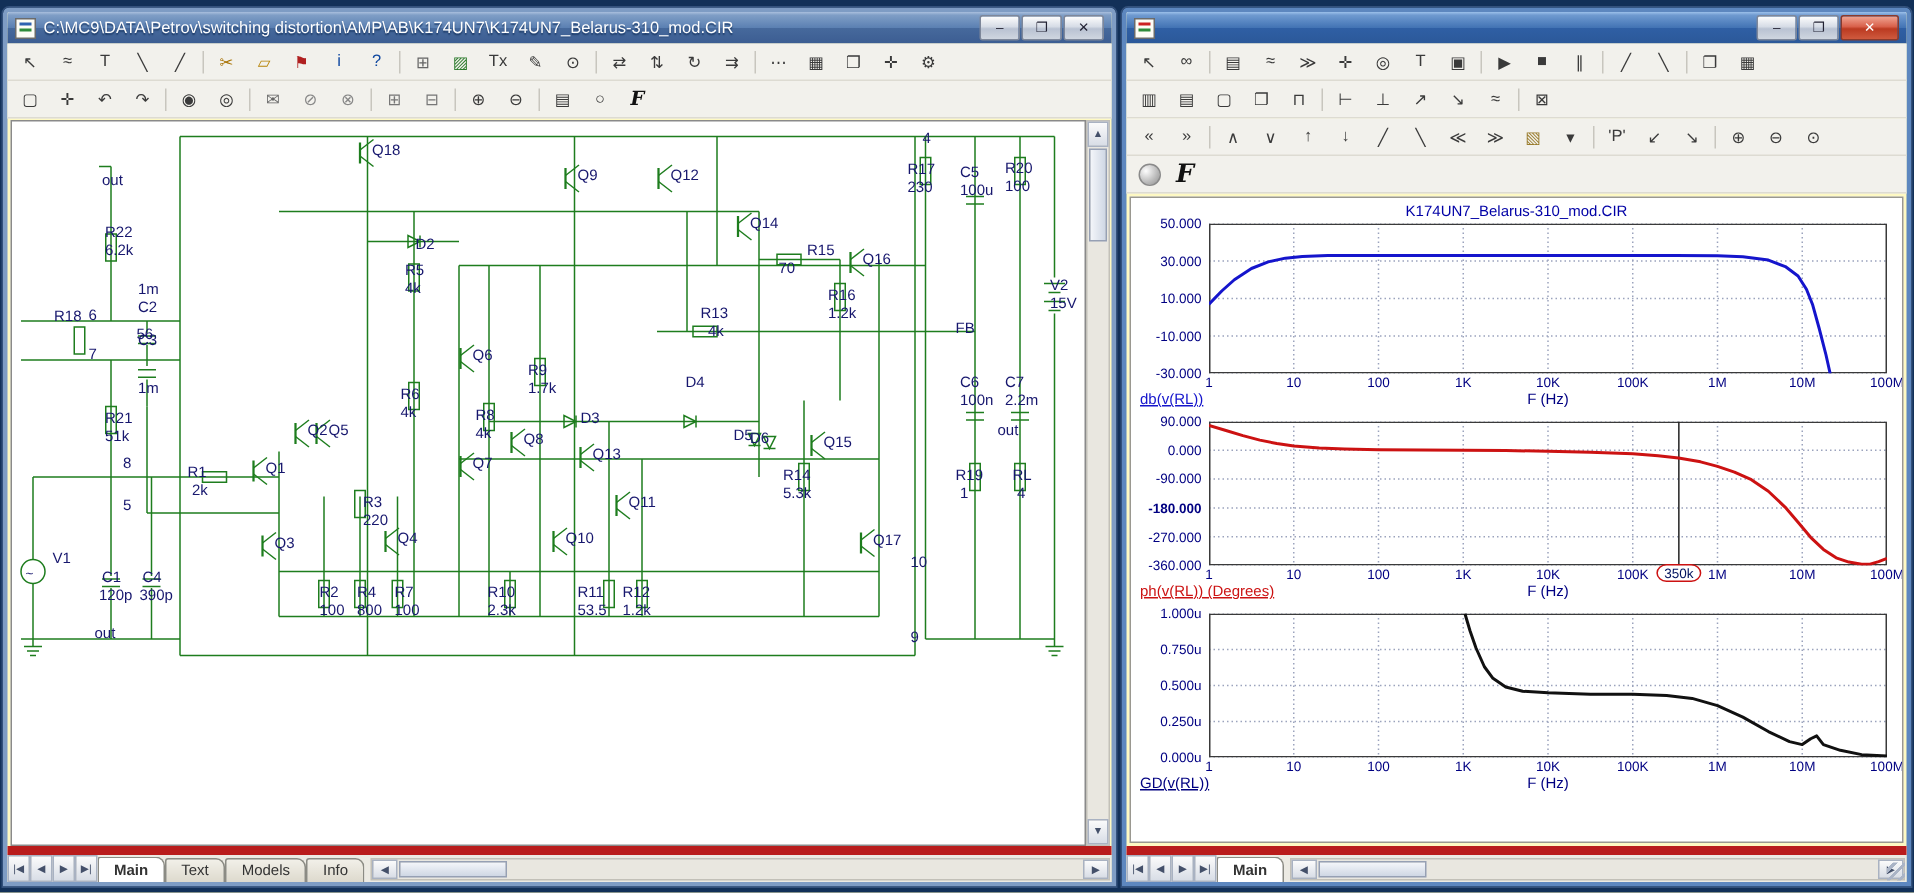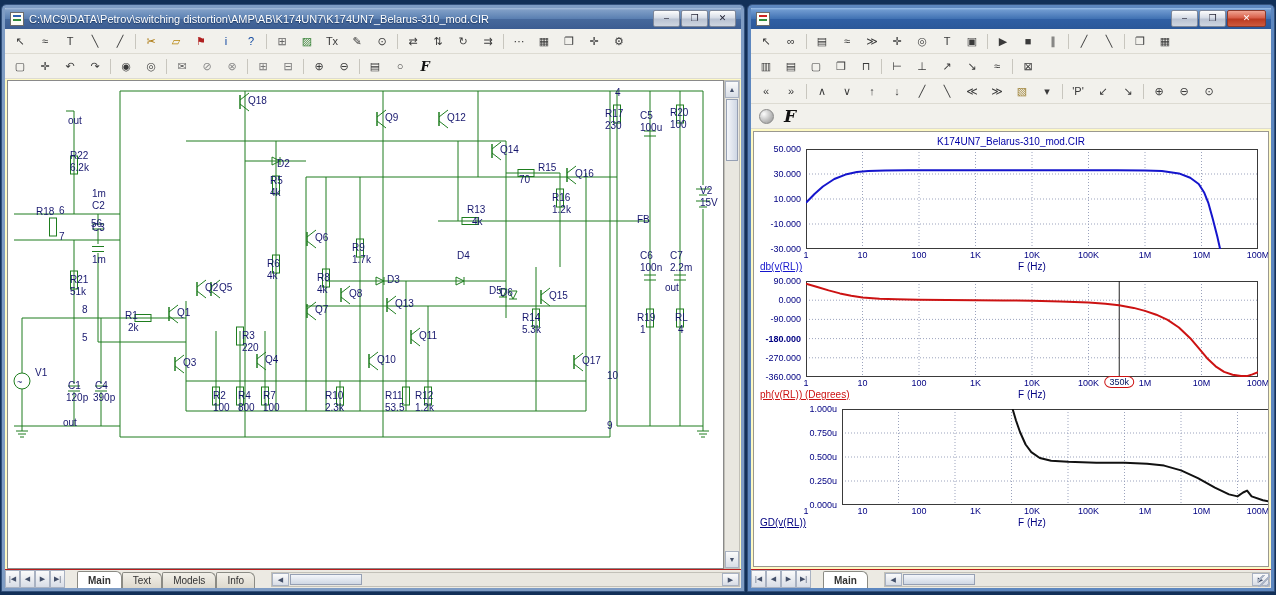--- a/index.html
+++ b/index.html
@@ -40,21 +40,21 @@
   .content-row{flex:1;display:flex;min-height:0;}
   .schematic{flex:1;position:relative;background:#fff;border:1px solid #8a8a8a;
     margin:1px 0 0 2px;overflow:hidden;}
   .sch-label{position:absolute;font-size:10px;line-height:11px;color:#17176e;white-space:nowrap;}
   .vscroll{flex:0 0 16px;display:flex;flex-direction:column;background:#e9e7e0;
     border:1px solid #c2c0b8;margin:1px 1px 0 0;box-sizing:border-box;}
   .scroll-btn{height:15px;flex:0 0 15px;display:flex;align-items:center;justify-content:center;
     font-size:7px;color:#44506a;background:linear-gradient(180deg,#fbfbfb,#d8dde6);border:1px solid #a9b2c2;}
   .vthumb{height:60px;margin:1px;background:linear-gradient(90deg,#f4f6fa,#cfd7e4);border:1px solid #96a0b4;}
   .tabbar{flex:0 0 18px;display:flex;align-items:stretch;background:#eceae3;
-    border-top:1px solid #b91c1c;font-size:10px;gap:12px;}
+    border-top:6px solid #b91c1c;font-size:10px;}
   .tabnav{display:flex;}
   .tabnav .scroll-btn{width:16px;height:100%;box-sizing:border-box;font-size:7px;}
   .tab{display:flex;align-items:center;padding:0 10px;border:1px solid #8b8b84;border-bottom:none;
     background:linear-gradient(180deg,#f2f0e9,#ddd9cd);margin-top:2px;color:#333;
     border-radius:2px 6px 0 0;}
   .tab.active{background:#fff;font-weight:bold;margin-top:1px;}
   .hscroll{flex:1;display:flex;align-items:stretch;background:#e9e7e0;border:1px solid #c2c0b8;margin:2px 1px 1px 4px;}
   .hthumb{width:70px;margin:1px;background:linear-gradient(180deg,#f4f6fa,#cfd7e4);border:1px solid #96a0b4;}
   .hspace{flex:1;}
   .plotpanel{flex:1;position:relative;background:#fff;border:1px solid #9a9890;
@@ -613,21 +613,21 @@
           <span class="xtick" style="left: 504px;">100M</span>
           <span class="cursor-tag" style="left: 365.236px;">350k</span>
         </div>
         <div class="lastrow">
           <span class="trace" style="color: rgb(204, 18, 18);">ph(v(RL)) (Degrees)</span>
           <span class="xlabel">F (Hz)</span>
         </div>
       </div>
       <div class="chart">
         <div class="chart-body">
-          <div class="ylabels" style="height: 96px; padding-left: 36px;">
+          <div class="ylabels" style="height: 96px;">
             <span class="ylab" style="top: 0px;">1.000u</span>
             <span class="ylab" style="top: 24px;">0.750u</span>
             <span class="ylab" style="top: 48px;">0.500u</span>
             <span class="ylab" style="top: 72px;">0.250u</span>
             <span class="ylab" style="top: 96px;">0.000u</span>
           </div>
           <svg width="452" height="96">
             <line x1="0" x2="0" y1="0" y2="96" stroke="#9ba3bd" stroke-dasharray="1,2"></line>
             <line x1="56.5" x2="56.5" y1="0" y2="96" stroke="#9ba3bd" stroke-dasharray="1,2"></line>
             <line x1="113" x2="113" y1="0" y2="96" stroke="#9ba3bd" stroke-dasharray="1,2"></line>

